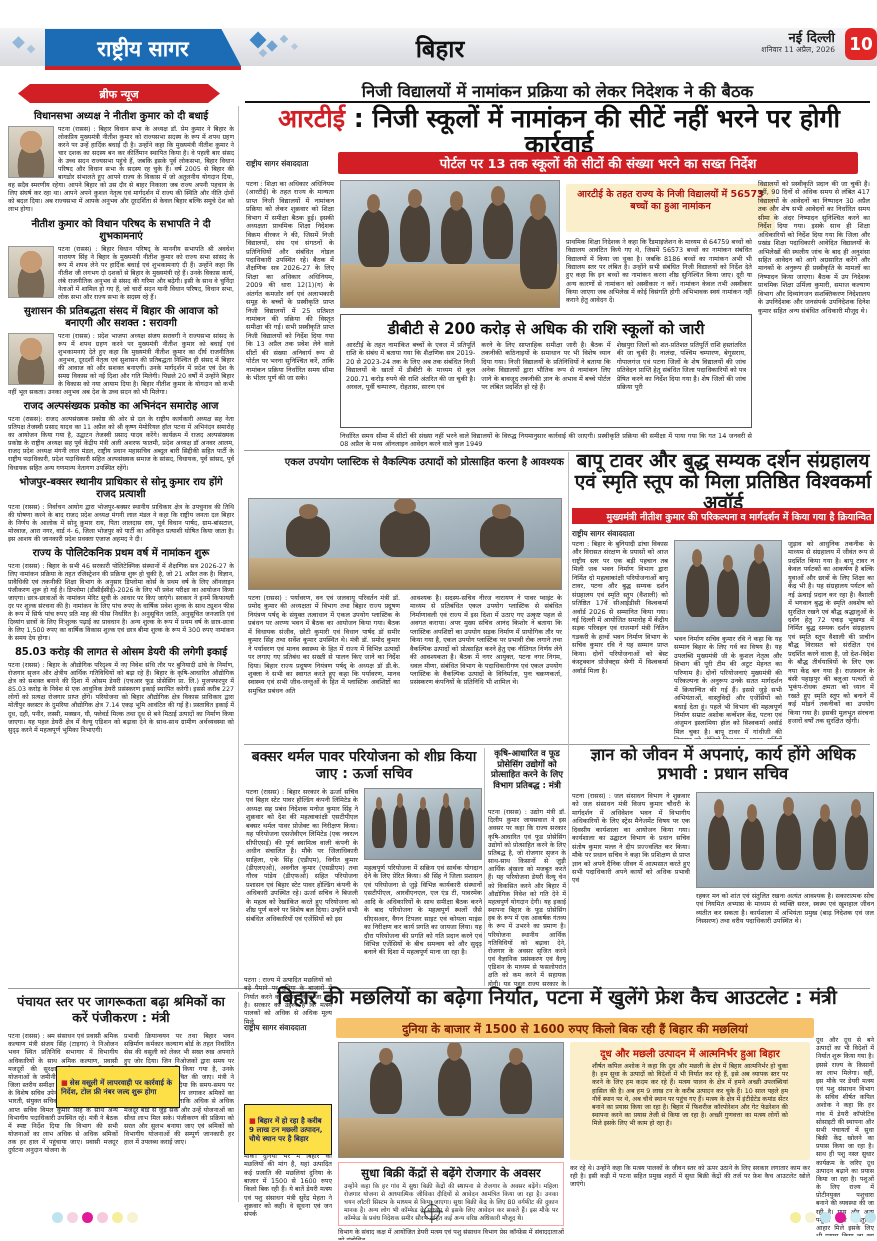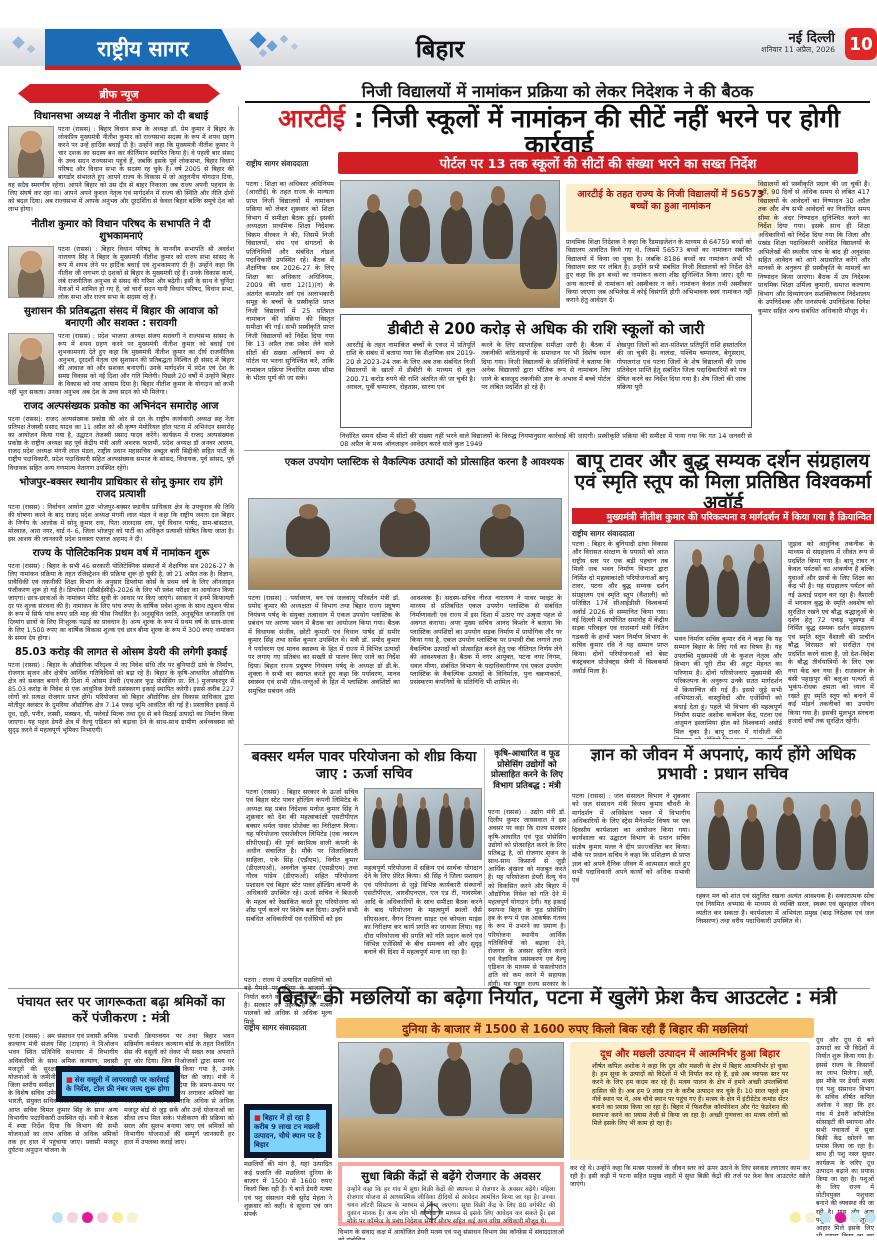--- a/index.html
+++ b/index.html
@@ -107,40 +107,40 @@
     font-size:16.5px; font-weight:bold; text-align:center; line-height:1.15; }
   .gyan-c1 { position:absolute; left:572px; top:792px; width:118px; height:196px; }
   .gyan-photo { position:absolute; left:696px; top:792px; width:178px; height:96px; }
   .gyan-c2 { position:absolute; left:696px; top:892px; width:178px; height:96px; }
 
   
   .pan-hl { position:absolute; left:8px; top:994px; width:226px; height:36px;
     font-size:13px; font-weight:bold; text-align:center; line-height:1.2; }
   .pan-c1 { position:absolute; left:8px; top:1032px; width:110px; height:168px; font-size:6.3px; }
   .pan-c2 { position:absolute; left:124px; top:1032px; width:110px; height:168px; font-size:6.3px; }
-  .hl-note { position:absolute; background:#7dd3fc; border:6px solid #0f172a; padding:3px 4px;
+  .hl-note { position:absolute; background:#fde047; border:1px solid #0f172a; padding:11px 4px;
     font-size:7.2px; font-weight:bold; color:#1c2a6b; line-height:1.25; z-index:4; }
   .hl-note .sq { color:#d21f26; margin-right:2px; }
   .pan-note { left:56px; top:1066px; width:124px; }
 
   
   .fish-hl { position:absolute; left:240px; top:988px; width:634px; height:28px;
     font-size:19.5px; font-weight:bold; text-align:center; line-height:1.05; }
   .fish-byline { position:absolute; left:244px; top:1022px; width:90px; }
   .fish-banner { position:absolute; left:336px; top:1018px; width:478px; height:20px; background:#f6c36c;
     color:#7c1d00; font-weight:bold; font-size:11.5px; display:flex; align-items:center; justify-content:center; border-radius:2px; }
   .fish-c1a { position:absolute; left:244px; top:976px; width:88px; height:66px; font-size:6.4px; }
   .fish-note { left:244px; top:1104px; width:88px; }
   .fish-c1b { position:absolute; left:244px; top:1152px; width:88px; height:86px; font-size:6.4px; }
   .fish-photo { position:absolute; left:338px; top:1042px; width:226px; height:116px; }
   .milk-box { position:absolute; left:570px; top:1042px; width:240px; height:118px; padding:4px 22px; }
   .milk-box h4 { font-size:10px; font-weight:bold; color:#c01500; text-align:center; margin-bottom:2px; }
   .milk-box .body-txt { height:92px; font-size:6.3px; }
   .fish-colr { position:absolute; left:816px; top:1036px; width:58px; height:200px; font-size:6.3px; }
-  .sudha-box { position:absolute; left:338px; top:1162px; width:226px; height:64px; border:4px solid #fca5a5; padding:2px 5px; }
+  .sudha-box { position:absolute; left:338px; top:1162px; width:226px; height:64px; border:1px solid #fca5a5; padding:2px 5px; }
   .sudha-box h4 { font-size:11.5px; font-weight:bold; text-align:center; margin-bottom:2px; }
   .sudha-box .body-txt { height:44px; font-size:6.2px; }
   .fish-bottom { position:absolute; left:338px; top:1228px; width:226px; height:12px; font-size:6.3px; }
   .fish-mid2 { position:absolute; left:570px; top:1164px; width:240px; height:74px; font-size:6.3px; }
 
   
   .regdots { position:absolute; display:flex; gap:4px; }
   .regdots b { width:11px; height:11px; border-radius:50%; display:block; }
   .crosshair { position:absolute; left:424px; top:1204px; width:16px; height:16px; border:1.4px solid #333;
     border-radius:50%; }

